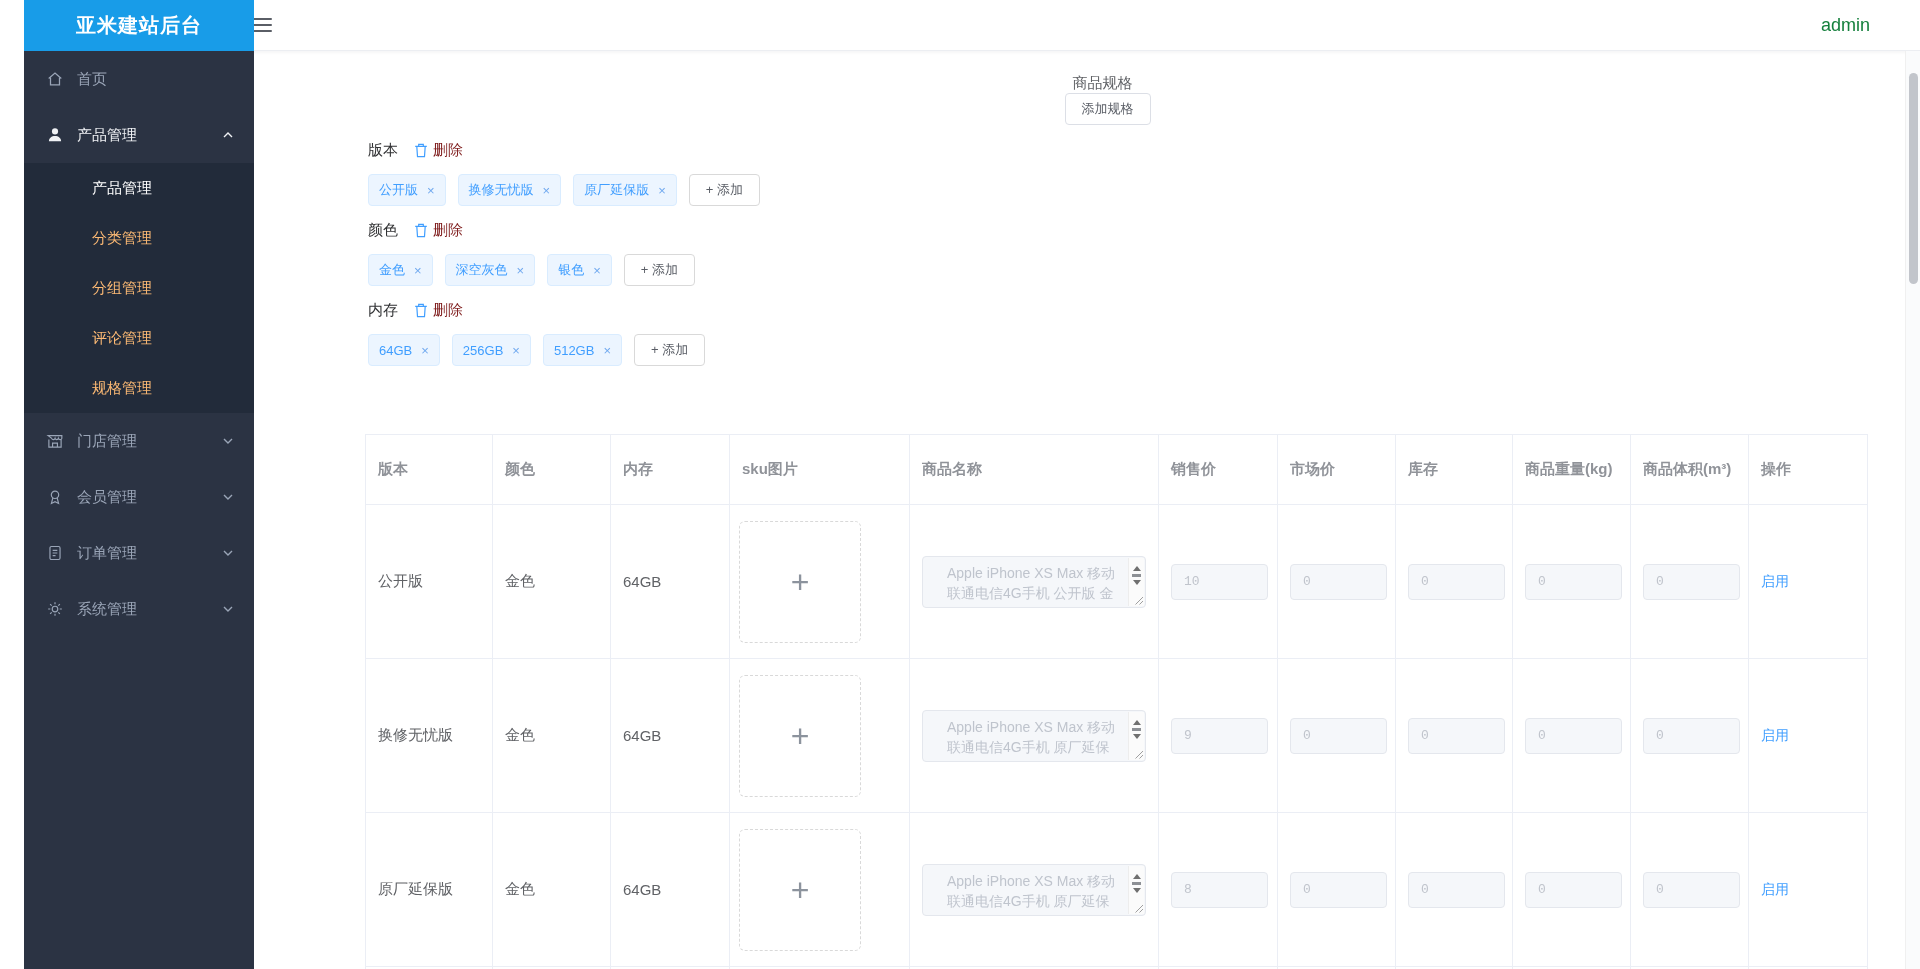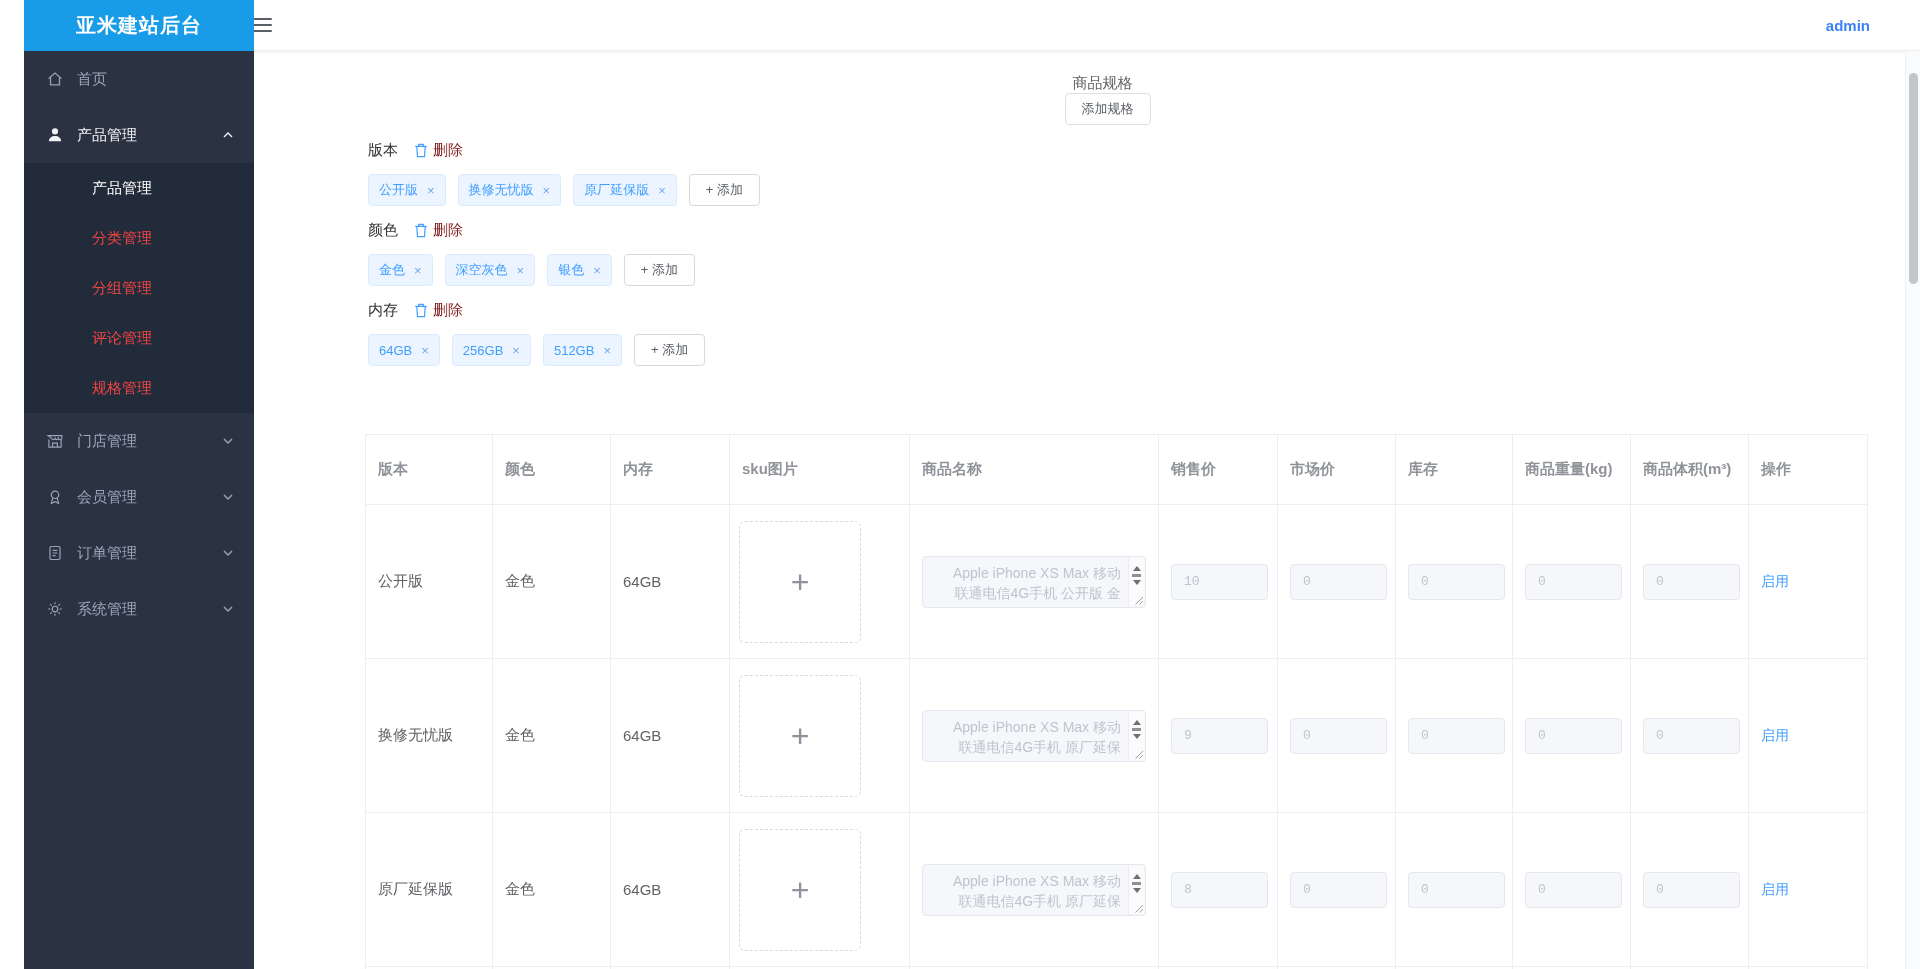--- a/index.html
+++ b/index.html
@@ -11,31 +11,31 @@
   .logo { height:51px; background:#189ce8; color:#fff; font-size:20px; font-weight:bold;
           display:flex; align-items:center; justify-content:center; letter-spacing:1px; }
   .menu-item { height:56px; display:flex; align-items:center; padding:0 20px 0 22px;
                color:#9aa5b7; font-size:15px; cursor:pointer; }
   .menu-item .mi-icon { width:18px; height:18px; margin-right:13px; flex:none; }
   .menu-item .mi-label { flex:1; white-space:nowrap; }
   .menu-item .chev { width:12px; height:12px; flex:none; }
   .menu-item.active-parent { color:#f0f2f5; }
   .submenu { background:#222b3a; }
   .submenu-item { height:50px; display:flex; align-items:center; padding-left:68px;
-                  color:#ef4444; font-size:15px; cursor:pointer; }
+                  color:#fdba74; font-size:15px; cursor:pointer; }
   .submenu-item.active { color:#ffffff; }
 
   
   .main { margin-left:230px; height:969px; }
   .navbar { height:51px; background:#fff; display:flex; align-items:center;
             padding:0 50px 0 22px; border-bottom:1px solid #eceef2;
             box-shadow:0 1px 4px rgba(0,21,41,.06); position:relative; z-index:2; }
   .hamburger { display:flex; flex-direction:column; gap:4px; width:20px; cursor:pointer; }
   .hamburger i { display:block; height:2px; background:#5a5e66; border-radius:1px; }
-  .navbar-user { margin-left:auto; font-size:15px; color:#3b82f6; cursor:pointer;font-weight:bold; }
+  .navbar-user { margin-left:auto; font-size:18px; color:#15803d; cursor:pointer; }
 
   
   .content { position:relative; padding-top:23px; }
   .spec-row { display:flex; align-items:center; margin-left:65px;flex-direction:column; }
   .spec-label { font-size:15px; color:#606266; margin-right:10px; }
   .btn { background:#fff; border:1px solid #dcdfe6; border-radius:4px; height:32px;
          padding:0 16px; font-size:13px; color:#5a5e66; cursor:pointer;
          font-family:inherit; display:inline-flex; align-items:center; }
   .spec-groups { margin-left:138px; }
   .group-title { display:flex; align-items:center; margin-top:14px; height:20px; }
@@ -57,21 +57,21 @@
                padding-left:12px; font-size:15px; vertical-align:middle; }
   .sku-table th { height:70px; color:#909399; font-weight:bold; }
   .sku-table td { height:154px; color:#606266; }
   td.td-sku { padding-left:9px; }
   .upload-box { width:122px; height:122px; border:1px dashed #d9d9d9; border-radius:6px;
                 display:flex; align-items:center; justify-content:center; cursor:pointer;
                 background:#fff; }
   .upload-box .plus { font-size:32px; font-weight:200; color:#8c939d; line-height:1; }
   .fake-textarea { width:224px; height:52px; background:#f5f7fa; border:1px solid #e4e7ed;
                    border-radius:4px; position:relative; overflow:hidden;
-                   padding:6px 24px 5px 24px; cursor:default;text-align:right; }
+                   padding:6px 24px 5px 24px; cursor:default; }
   .ft-text { color:#bfc4cd; font-size:14px; line-height:20px; height:40px; overflow:hidden;
              word-break:break-all; }
   .ft-scroll { position:absolute; top:1px; right:1px; bottom:1px; width:16px;
                background:#fbfbfb; border-left:1px solid #ededed;
                display:flex; flex-direction:column; align-items:center; padding-top:4px; }
   .arr-up { width:0; height:0; border:4px solid transparent; border-bottom:5px solid #707070; }
   .ft-thumb { width:9px; height:3px; background:#8d9095; margin:3px 0; }
   .arr-down { width:0; height:0; border:4px solid transparent; border-top:5px solid #707070; }
   .ft-grip { position:absolute; right:2px; bottom:2px; width:10px; height:10px;
              background:repeating-linear-gradient(135deg, transparent 0 2px, #9f9f9f 2px 3px);

